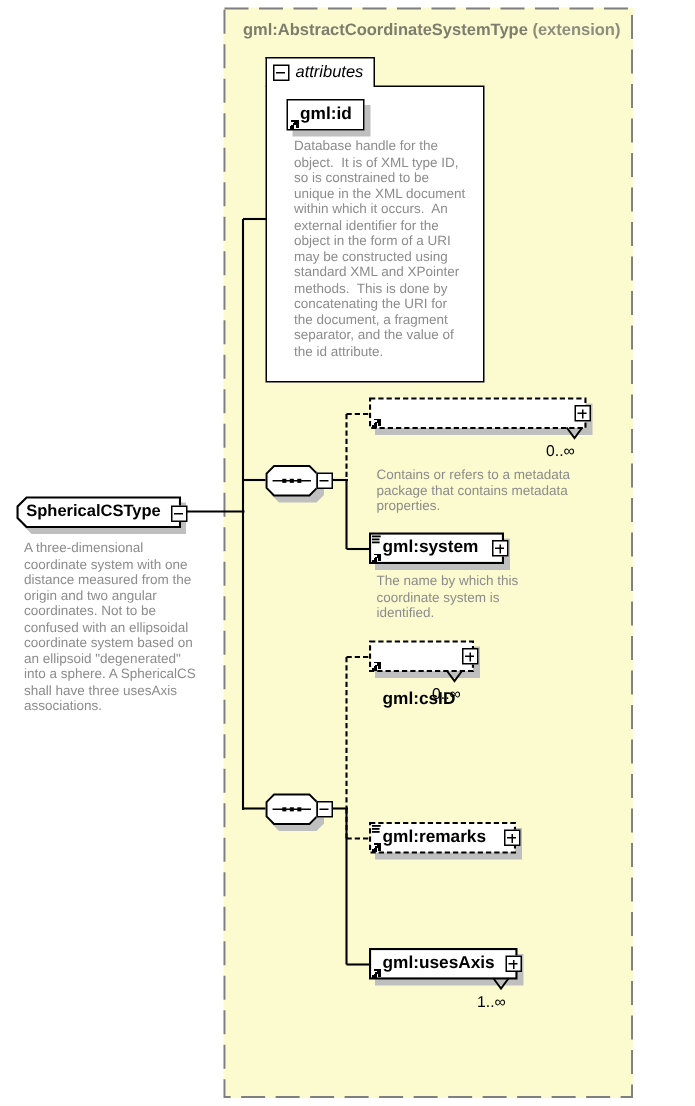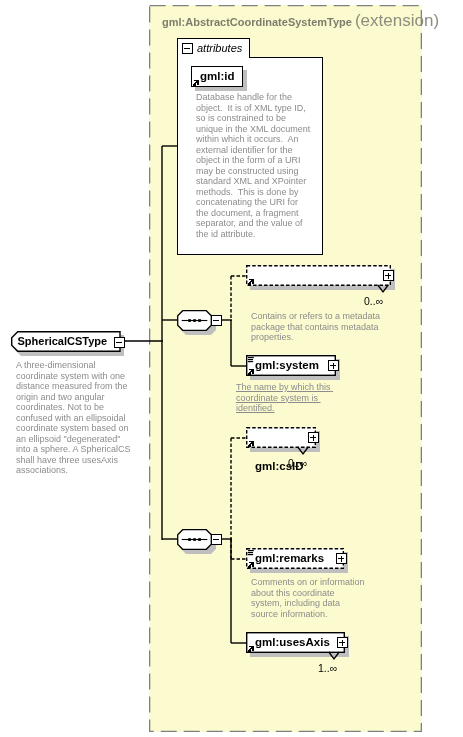--- a/index.html
+++ b/index.html
@@ -5,21 +5,21 @@
   html,body{margin:0;padding:0;background:#ffffff;}
   body{width:463px;height:737px;overflow:hidden;
        font-family:"Liberation Sans",sans-serif;}
   #root{position:relative;width:463px;height:737px;background:#fff;}
   .abs{position:absolute;}
 
   
   #ext-box{left:149px;top:5px;width:273px;height:727px;}
   #ext-title{left:162px;top:14px;font-size:11px;font-weight:bold;color:#7D7D6E;
              white-space:nowrap;line-height:13px;}
-  #ext-title .sub{font-weight:normal;font-size:17px;color:#8D8D80;}
+  #ext-title .sub{font-weight:bold;font-size:11px;color:#8D8D80;}
 
   
   #attr-tab{left:177px;top:38px;width:73px;height:20px;background:#fff;
             border:1.4px solid #000;border-bottom:none;box-sizing:border-box;}
   #attr-panel{left:177px;top:56.6px;width:146px;height:198px;background:#fff;
               border:1.4px solid #000;box-sizing:border-box;}
   #attr-tab-label{left:197px;top:41px;font-size:11px;font-style:italic;color:#000;
                   line-height:14px;}
   #attr-tab-toggle{left:182px;top:43px;}
 
@@ -270,21 +270,21 @@
         <svg width="6" height="6" viewBox="0 0 6 6">
           <rect x="0" y="0" width="5.8" height="1.2" fill="#000"></rect>
           <rect x="0" y="2" width="5" height="1.2" fill="#000"></rect>
           <rect x="0" y="4" width="5.1" height="1.2" fill="#000"></rect>
         </svg>
       </div>
       <div class="abs tgl" style="left:328px;top:360px;">
         <i class="h"></i>
         <i class="v"></i>
       </div>
-      <div class="abs annot" style="left:236px;top:382px;width:115px;text-decoration:underline;">The name by which this coordinate system is identified.</div>
+      <div class="abs annot" style="left:251px;top:382px;width:115px;">The name by which this coordinate system is identified.</div>
       <div class="abs eshadow" style="left:250px;top:431px;width:70px;height:21px;"></div>
       <div class="abs " style="left:246px;top:427px;width:70px;height:21px;">
         <svg width="70" height="21" viewBox="0 0 70 21">
           <rect x="0.7" y="0.7" width="68.6" height="19.6" fill="#fff" stroke="#000" stroke-width="1.4" stroke-dasharray="3.5 2"></rect>
         </svg>
       </div>
       <div class="abs elabel" style="left:255px;top:430px;margin-top:29px;">gml:csID</div>
       <div class="abs " style="left:248px;top:441px;width:6px;height:6px;">
         <svg width="6" height="6" viewBox="0 0 6 6" shape-rendering="crispEdges">
           <rect x="1" y="0" width="5" height="1"></rect>
@@ -326,21 +326,20 @@
         <svg width="6" height="6" viewBox="0 0 6 6">
           <rect x="0" y="0" width="5.8" height="1.2" fill="#000"></rect>
           <rect x="0" y="2" width="5" height="1.2" fill="#000"></rect>
           <rect x="0" y="4" width="5.1" height="1.2" fill="#000"></rect>
         </svg>
       </div>
       <div class="abs tgl" style="left:336px;top:553px;">
         <i class="h"></i>
         <i class="v"></i>
       </div>
-      <div class="abs annot" style="left:251px;top:577px;width:115px;">Comments on or information about this coordinate system, including data source information.</div>
       <div class="abs eshadow" style="left:250px;top:636px;width:99px;height:21px;"></div>
       <div class="abs " style="left:246px;top:632px;width:99px;height:21px;">
         <svg width="99" height="21" viewBox="0 0 99 21">
           <rect x="0.7" y="0.7" width="97.6" height="19.6" fill="#fff" stroke="#000" stroke-width="1.4"></rect>
         </svg>
       </div>
       <div class="abs elabel" style="left:255px;top:635px;">gml:usesAxis</div>
       <div class="abs " style="left:248px;top:646px;width:6px;height:6px;">
         <svg width="6" height="6" viewBox="0 0 6 6" shape-rendering="crispEdges">
           <rect x="1" y="0" width="5" height="1"></rect>

